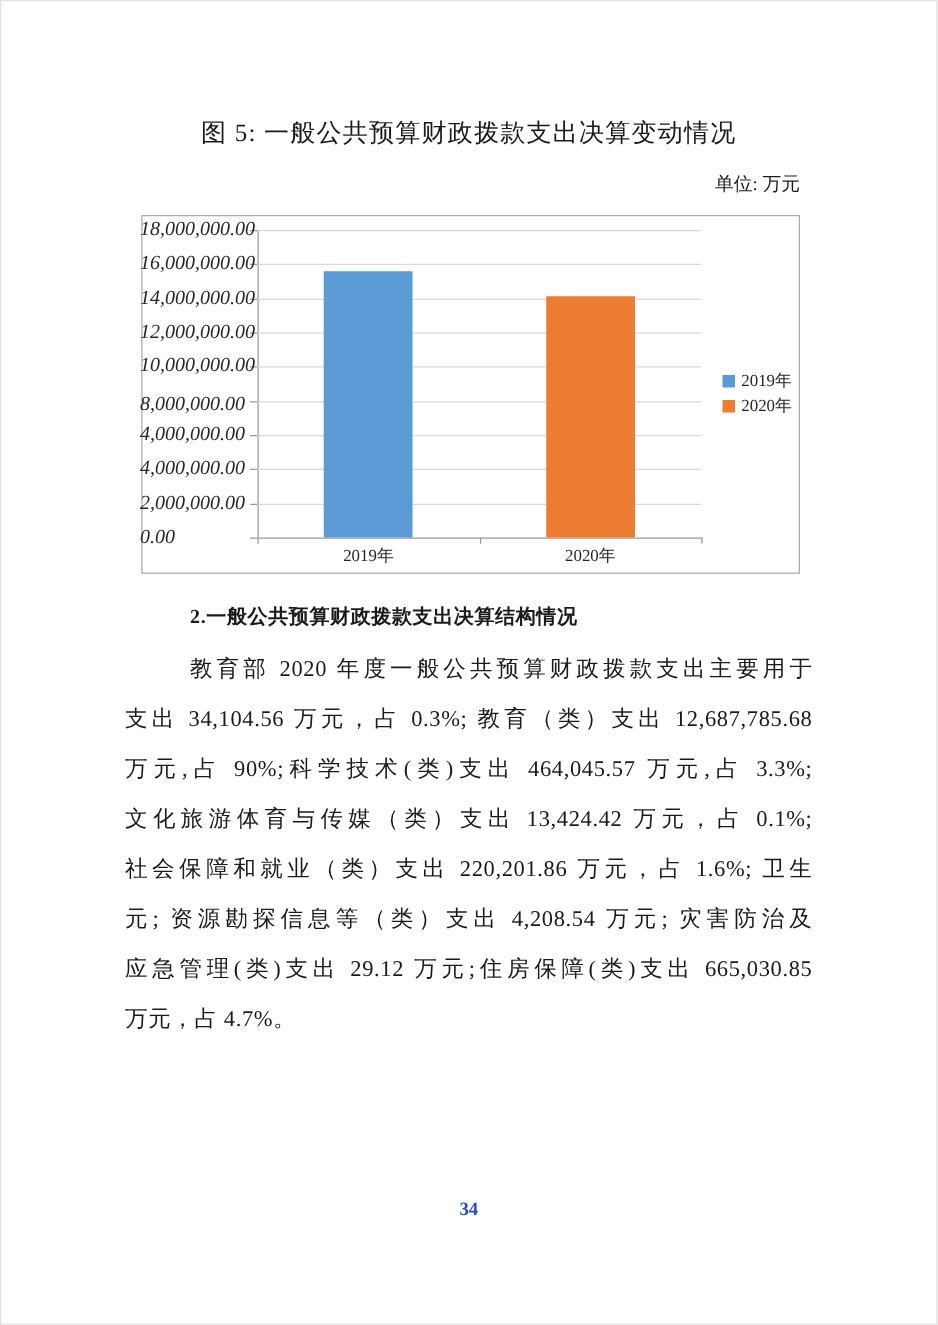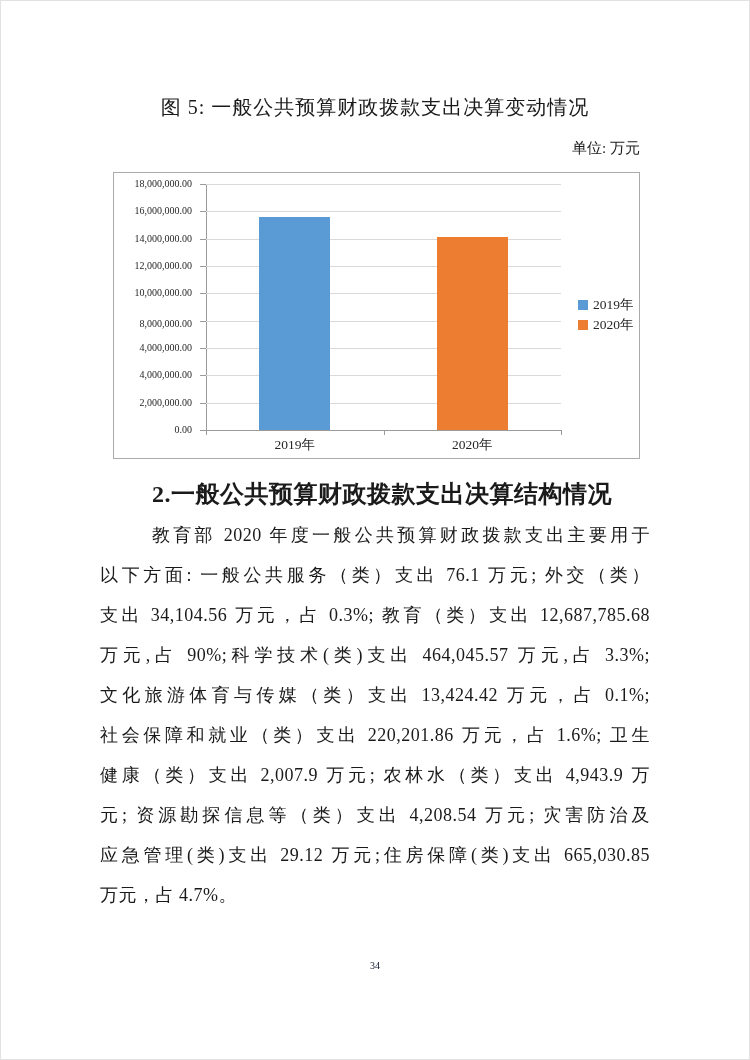--- a/index.html
+++ b/index.html
@@ -22,47 +22,48 @@
   }
   .plot-area{
     position:absolute;left:92px;top:11px;width:355px;height:246px;
   }
   .gridline{position:absolute;left:0;width:100%;height:1px;background:#d9d9d9;}
   .axis-y{position:absolute;left:92px;top:11px;width:1px;height:246px;background:#9b9b9b;}
   .axis-x{position:absolute;left:92px;top:257px;width:356px;height:1px;background:#9b9b9b;}
   .ytick{position:absolute;height:1px;width:6px;background:#9b9b9b;left:86px;}
   .xtick{position:absolute;width:1px;height:5px;background:#9b9b9b;top:257px;}
   .ytick-label{
-    position:absolute;right:447px;width:80px;text-align:right;
-    font-size:10px;line-height:14px;color:#262626;
+    position:absolute;right:447px;width:80px;
+    font-size:16px;line-height:14px;color:#262626;
     font-family:"Liberation Serif","DejaVu Serif",serif;
+    font-style:italic;
   }
   .bar{position:absolute;width:71px;}
   .cat-label{
     position:absolute;top:263px;width:120px;text-align:center;
     font-size:13.5px;color:#262626;
   }
   .legend{position:absolute;left:464px;top:122px;}
   .legend-item{display:flex;align-items:center;height:20px;}
   .legend-swatch{width:10px;height:10px;margin-right:5px;flex:0 0 auto;}
   .legend-label{font-size:13.5px;color:#262626;white-space:nowrap;}
   .section-heading{
     position:absolute;top:479px;left:152px;width:500px;
-    font-size:24px;font-weight:bold;line-height:30px;letter-spacing:0.5px;
+    font-size:16px;font-weight:bold;line-height:30px;letter-spacing:0.5px;
   }
   .body-para{position:absolute;top:515px;left:100px;width:550px;}
   .body-line{
     height:40px;line-height:40px;font-size:18px;letter-spacing:0.5px;
     text-align:justify;text-align-last:justify;overflow:hidden;white-space:nowrap;
   }
   .body-line.indent{text-indent:52px;}
   .body-line.last{text-align:right;text-align-last:left;}
   .page-number{
     position:absolute;top:960px;left:0;width:750px;text-align:center;
-    font-size:10px;color:#0f172a;
+    font-size:15px;color:#1d4ed8;font-weight:bold;
   }
 </style>
 </head>
 <body>
 
 <div class="figure-title">图 5: 一般公共预算财政拨款支出决算变动情况</div>
 
 <div class="unit-label">单位: 万元</div>
 
 <div class="chart-frame">
@@ -115,24 +116,22 @@
     <div class="cat-label" style="left: 298.25px;">2020年</div>
     <div class="xtick" style="left: 92px;"></div>
     <div class="xtick" style="left: 269.5px;"></div>
     <div class="xtick" style="left: 447px;"></div>
   </div>
 
 <div class="section-heading">2.一般公共预算财政拨款支出决算结构情况</div>
 
 <div class="body-para">
   <div class="body-line indent">教育部 2020 年度一般公共预算财政拨款支出主要用于</div>
-  <div class="body-line">以下方面: 一般公共服务（类）支出 76.1 万元; 外交（类）</div>
   <div class="body-line">支出 34,104.56 万元，占 0.3%; 教育（类）支出 12,687,785.68</div>
   <div class="body-line">万元,占 90%;科学技术(类)支出 464,045.57 万元,占 3.3%;</div>
   <div class="body-line">文化旅游体育与传媒（类）支出 13,424.42 万元，占 0.1%;</div>
   <div class="body-line">社会保障和就业（类）支出 220,201.86 万元，占 1.6%; 卫生</div>
-  <div class="body-line">健康（类）支出 2,007.9 万元; 农林水（类）支出 4,943.9 万</div>
   <div class="body-line">元; 资源勘探信息等（类）支出 4,208.54 万元; 灾害防治及</div>
   <div class="body-line">应急管理(类)支出 29.12 万元;住房保障(类)支出 665,030.85</div>
   <div class="body-line last">万元，占 4.7%。</div>
 </div>
 
 <div class="page-number">34</div>
 
 </body></html>

